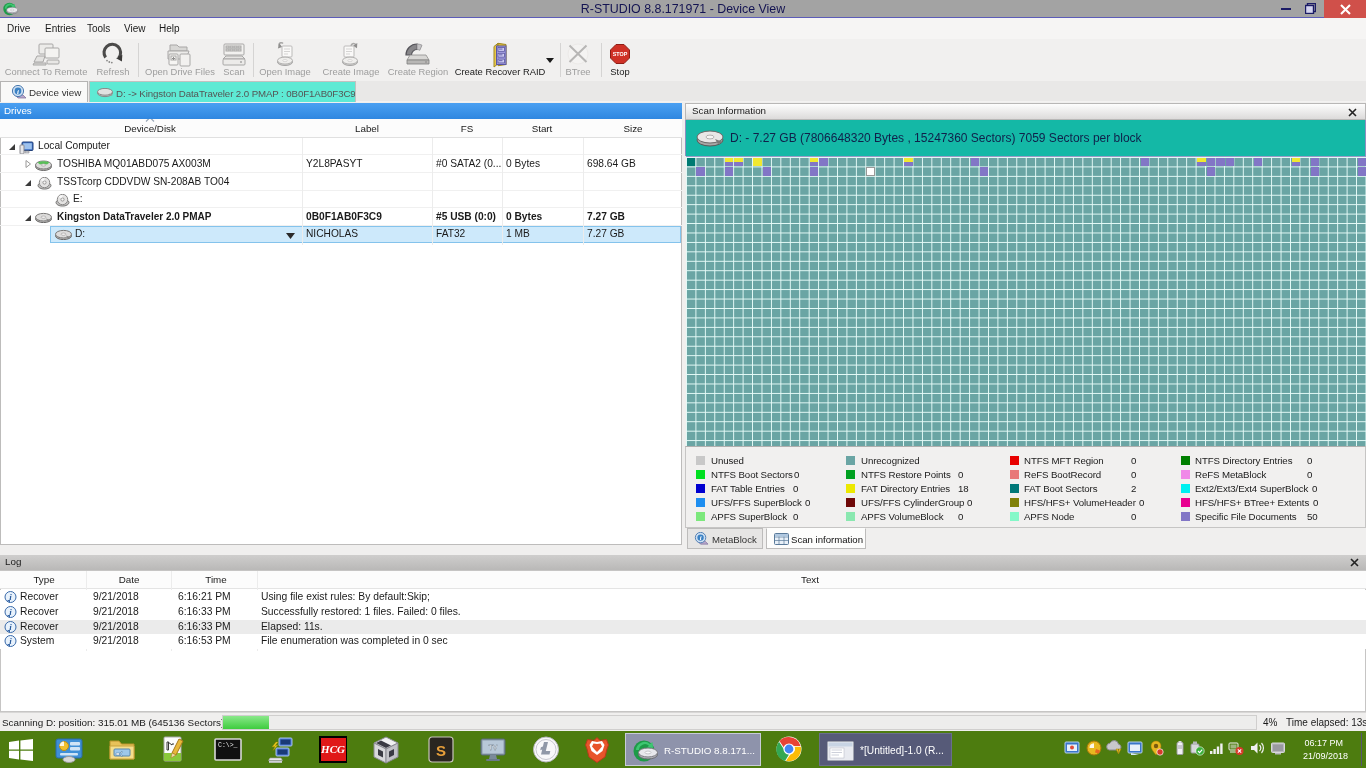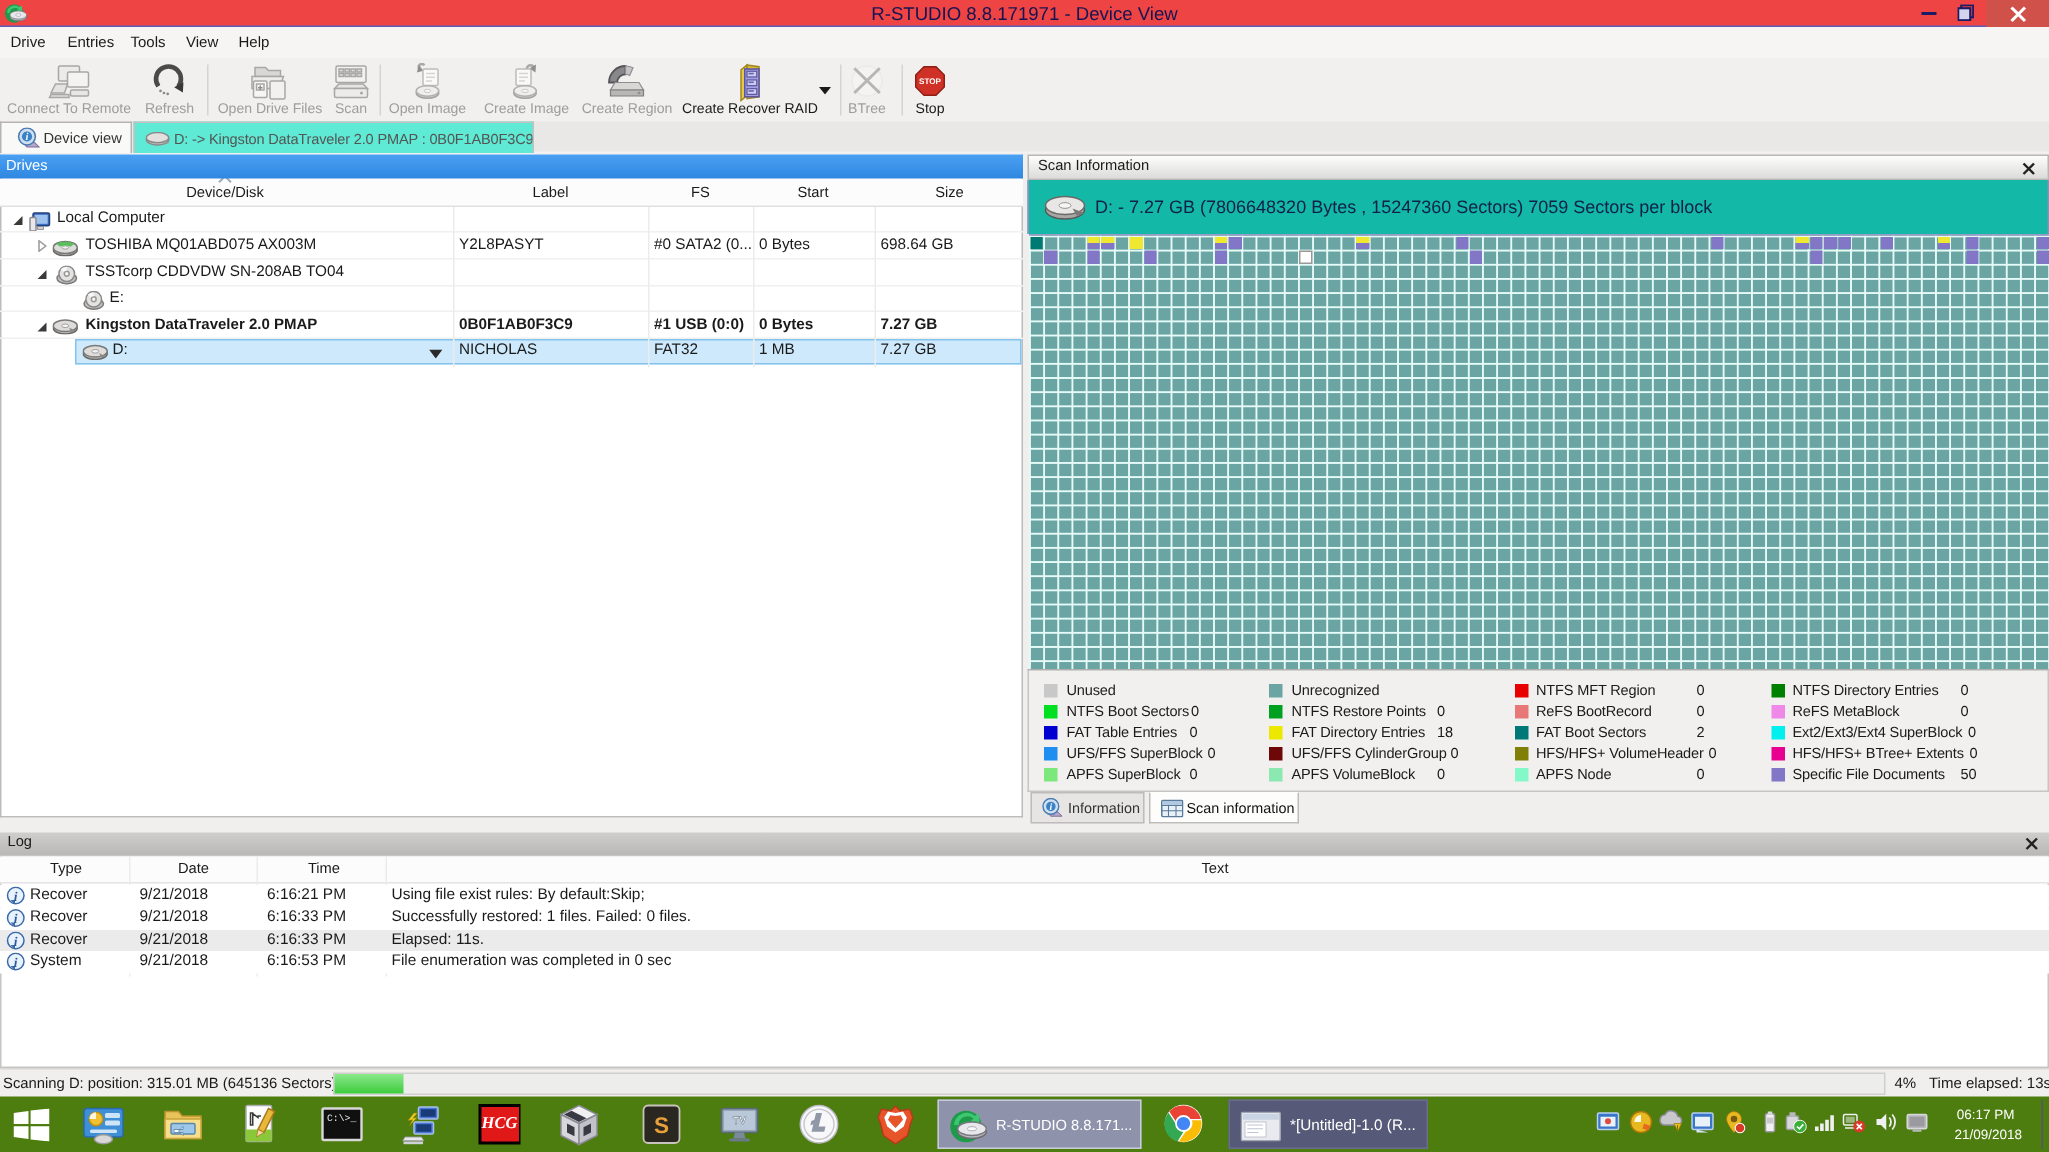--- a/index.html
+++ b/index.html
@@ -1,20 +1,20 @@
 <!DOCTYPE html>
 <html><head>
 <meta charset="utf-8">
 <style>
 *{margin:0;padding:0;box-sizing:border-box}
 html,body{width:1366px;height:768px;overflow:hidden}
 body{font-family:"Liberation Sans",sans-serif;position:relative;background:#f0efee;font-size:12px}
 .abs{position:absolute}
 
-#titlebar{position:absolute;left:0;top:0;width:1366px;height:18px;background:#ef4444;border-bottom:1px solid #5c5cb8}
+#titlebar{position:absolute;left:0;top:0;width:1366px;height:18px;background:#a3a3a3;border-bottom:1px solid #5c5cb8}
 #title-text{position:absolute;left:0;right:0;top:2px;text-align:center;color:#141452;font-size:12.4px}
 
 #menubar{position:absolute;left:0;top:18px;width:1366px;height:21px;background:#f6f5f4}
 .menu-item{position:absolute;top:5px;color:#1a1a1a;font-size:10px}
 
 #toolbar{position:absolute;left:0;top:39px;width:1366px;height:42px;background:#f1f0ef}
 .tbtn{position:absolute;top:1px;height:40px;text-align:center}
 .tbtn .lbl{position:absolute;bottom:3px;left:50%;transform:translateX(-50%);font-size:9.4px;color:#9d9d9d;white-space:nowrap}
 .tbtn .lbl.en{color:#1a1a1a}
 .tbtn svg{position:absolute;top:2px;left:50%;transform:translateX(-50%)}
@@ -320,21 +320,21 @@
         <path d="M7 1 L7 7 L1 7 Z" fill="#3a3a3a"></path>
       </svg>
       <svg class="abs" style="left:35px;top:3px" width="17" height="11" viewBox="0 0 17 11">
       <ellipse cx="8.5" cy="6.8" rx="8" ry="3.8" fill="#bbbab9" stroke="#6a6968"></ellipse>
       <ellipse cx="8.5" cy="5.2" rx="8" ry="3.8" fill="#dddcdb" stroke="#7a7978"></ellipse>
       <ellipse cx="8.5" cy="5.2" rx="2.4" ry="1.2" fill="#f2f1f0" stroke="#8a8988" stroke-width=".5"></ellipse>
       <path d="M11 6.5 l4.5 1.8 -3 1.2z" fill="#8a8988"></path>
     </svg>
       <div class="cell" style="left:57px;font-weight:bold;font-size:10px">Kingston DataTraveler 2.0 PMAP</div>
       <div class="cell" style="left:306px;font-weight:bold">0B0F1AB0F3C9</div>
-      <div class="cell" style="left:436px;font-weight:bold">#1 USB (0:0)</div>
+      <div class="cell" style="left:436px;font-weight:bold">#5 USB (0:0)</div>
       <div class="cell" style="left:506px;font-weight:bold">0 Bytes</div>
       <div class="cell" style="left:587px;font-weight:bold">7.27 GB</div>
       <div class="hline"></div>
     </div>
 <div class="trow" style="top:226px;">
       <div class="abs" style="left:50px;top:0px;width:631px;height:17px;background:#cde9fb;border:1px solid #84c3ec"></div>
       <svg class="abs" style="left:55px;top:3px" width="17" height="11" viewBox="0 0 17 11">
       <ellipse cx="8.5" cy="6.8" rx="8" ry="3.8" fill="#bbbab9" stroke="#6a6968"></ellipse>
       <ellipse cx="8.5" cy="5.2" rx="8" ry="3.8" fill="#dddcdb" stroke="#7a7978"></ellipse>
       <ellipse cx="8.5" cy="5.2" rx="2.4" ry="1.2" fill="#f2f1f0" stroke="#8a8988" stroke-width=".5"></ellipse>
@@ -461,21 +461,21 @@
 </div>
 <div id="btabs">
 
     <div class="btab" style="left:687px;width:76px;background:#e6e5e4">
       <svg class="abs" style="left:6px;top:3px" width="15" height="14" viewBox="0 0 16 15">
         <path d="M4 10 l8 0 3 3 -8 0z" fill="#b8a8cc" stroke="#7a6a9a" stroke-width=".7"></path>
         <circle cx="7" cy="6" r="5.6" fill="#cfe0f2" stroke="#4a7ab0"></circle>
         <circle cx="7" cy="6" r="3.4" fill="#3b82c4"></circle>
         <text x="7" y="8.6" font-size="7" fill="#fff" text-anchor="middle" font-family="Liberation Serif" font-style="italic" font-weight="bold">i</text>
       </svg>
-      <span class="abs" style="left:24px;top:5px">Information</span>
+      <span class="abs" style="left:24px;top:5px">MetaBlock</span>
     </div>
     <div class="btab" style="left:766px;width:100px;background:#fdfdfc;border-top:1px solid #fdfdfc;margin-top:0;color:#111">
       <svg class="abs" style="left:7px;top:4px" width="15" height="12" viewBox="0 0 15 12">
         <rect x="0.5" y="0.5" width="14" height="11" rx="1" fill="#e8f0f8" stroke="#5a7a9a"></rect>
         <g stroke="#5a7a9a" stroke-width=".7">
           <line x1="0.5" y1="4" x2="14.5" y2="4"></line>
           <line x1="0.5" y1="7.5" x2="14.5" y2="7.5"></line>
           <line x1="5" y1="0.5" x2="5" y2="11.5"></line>
           <line x1="10" y1="0.5" x2="10" y2="11.5"></line>
         </g>

